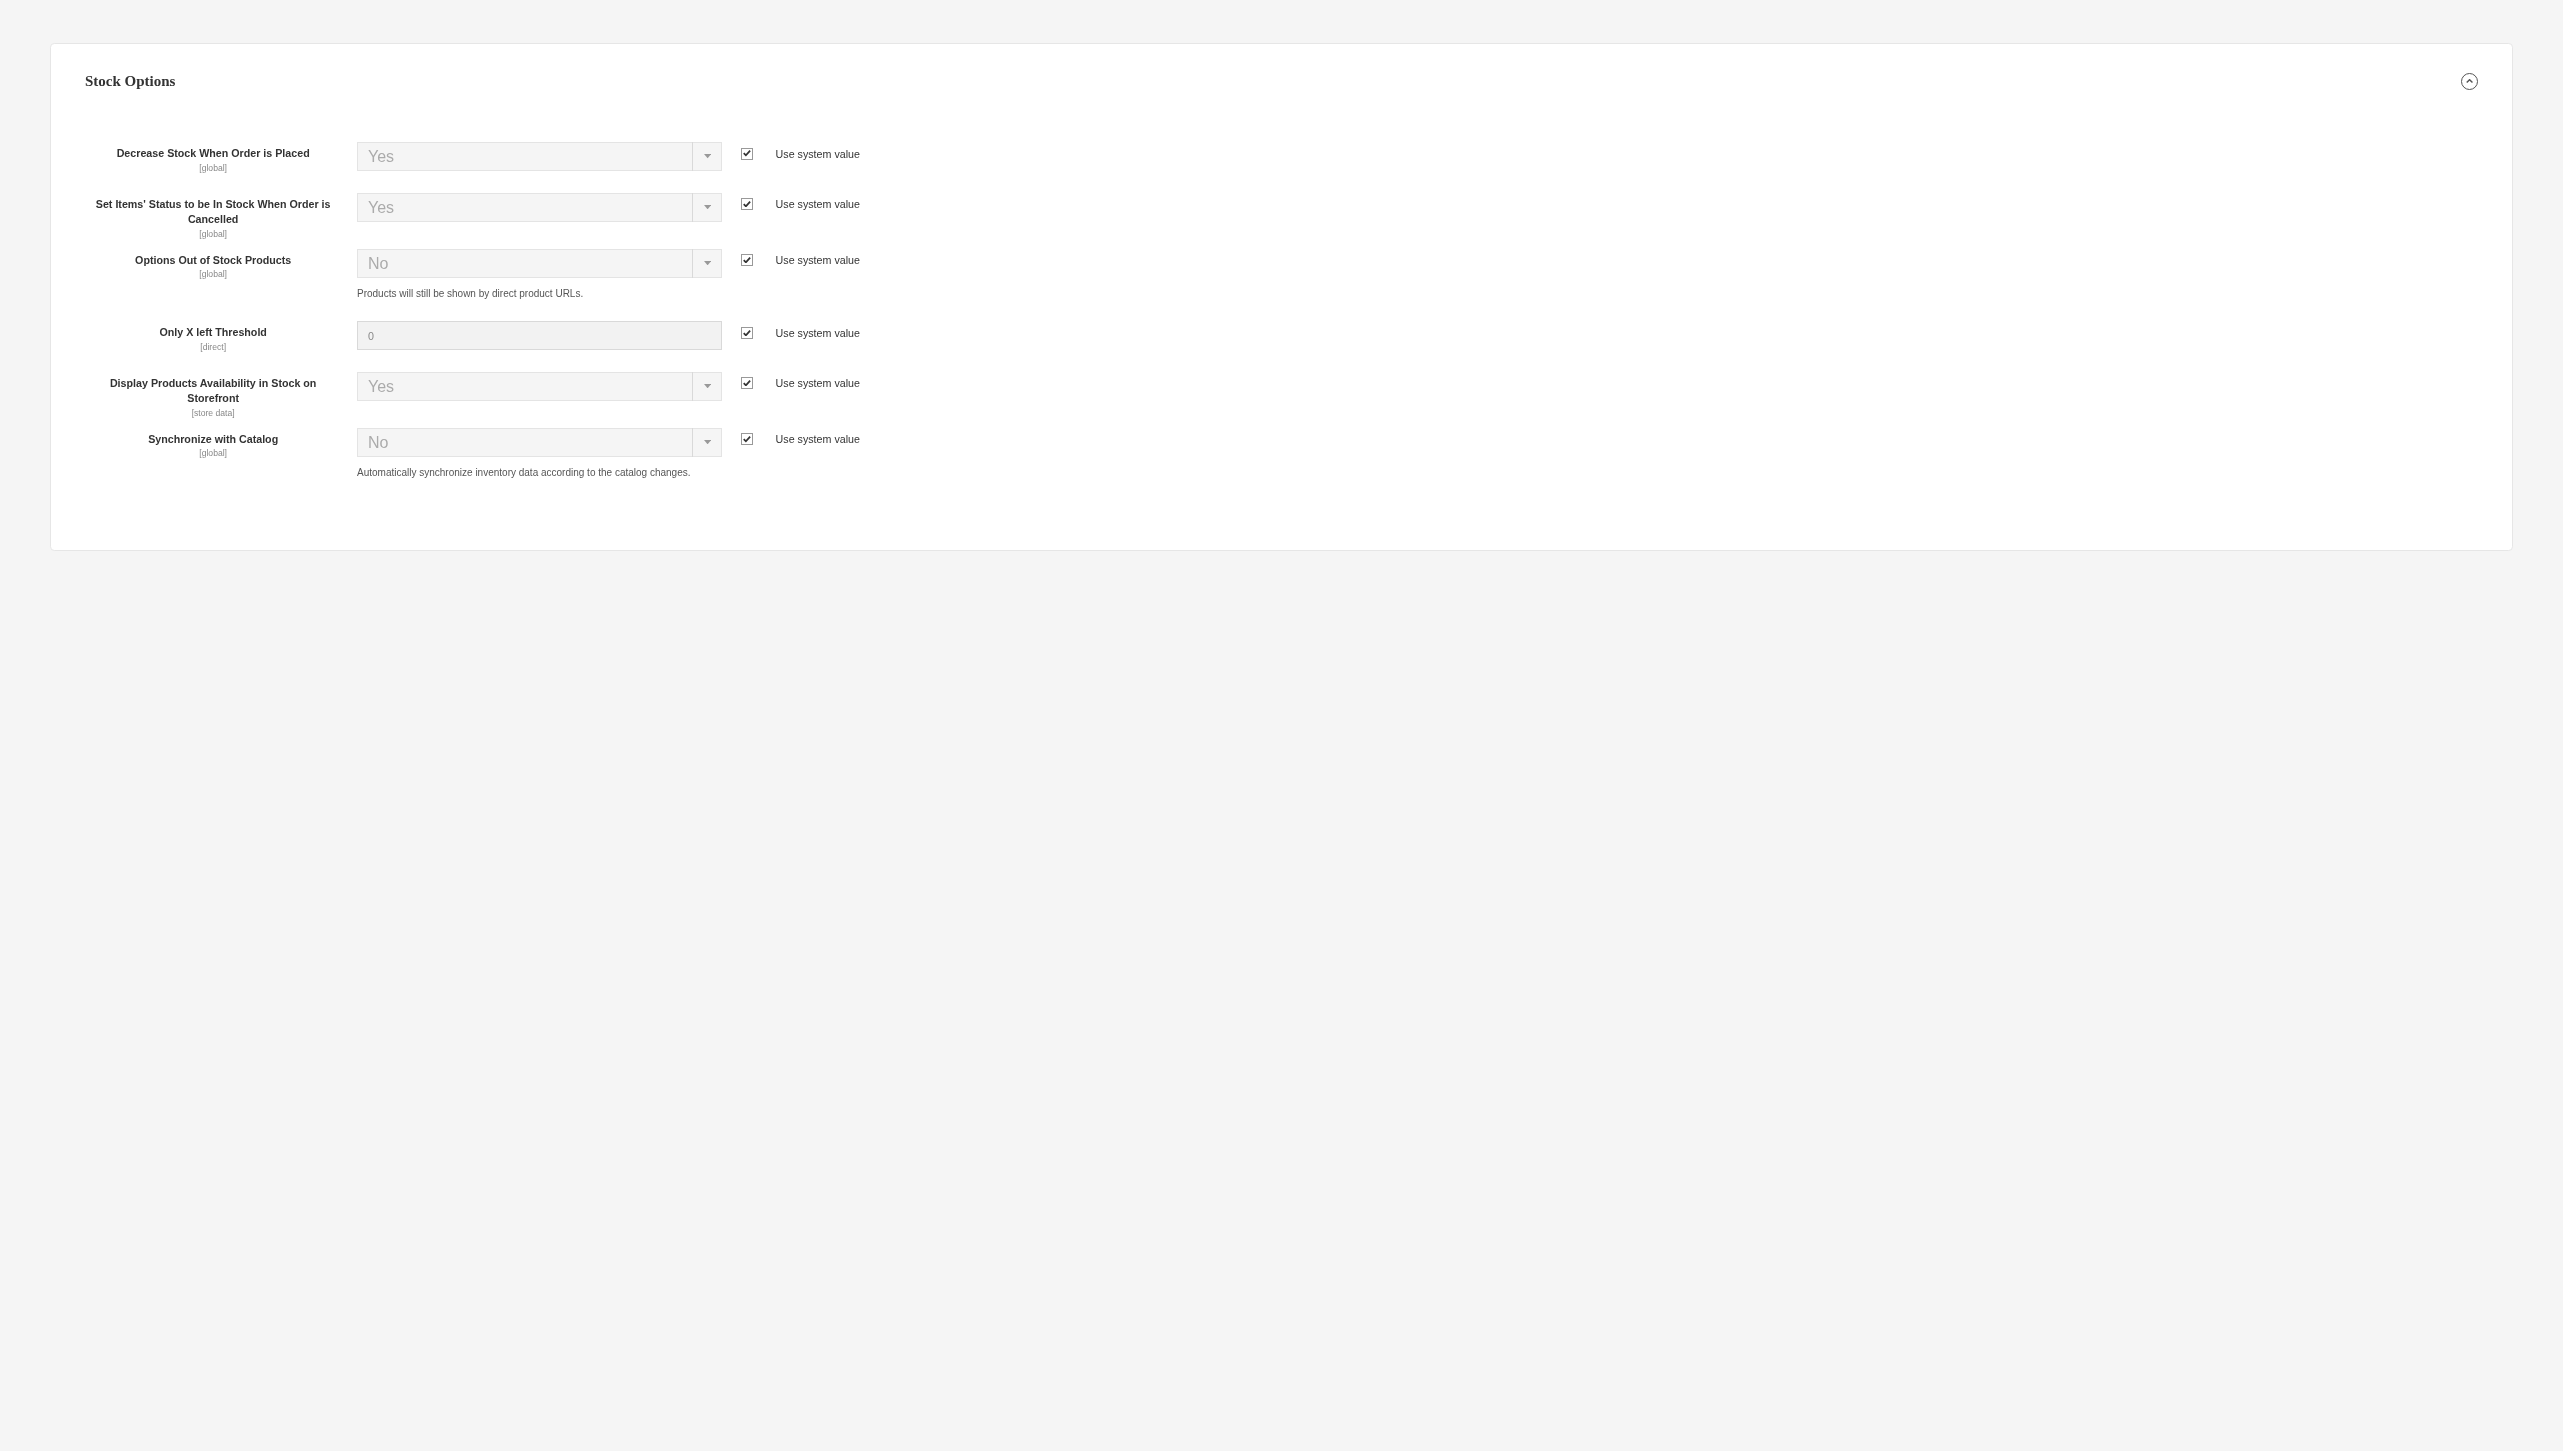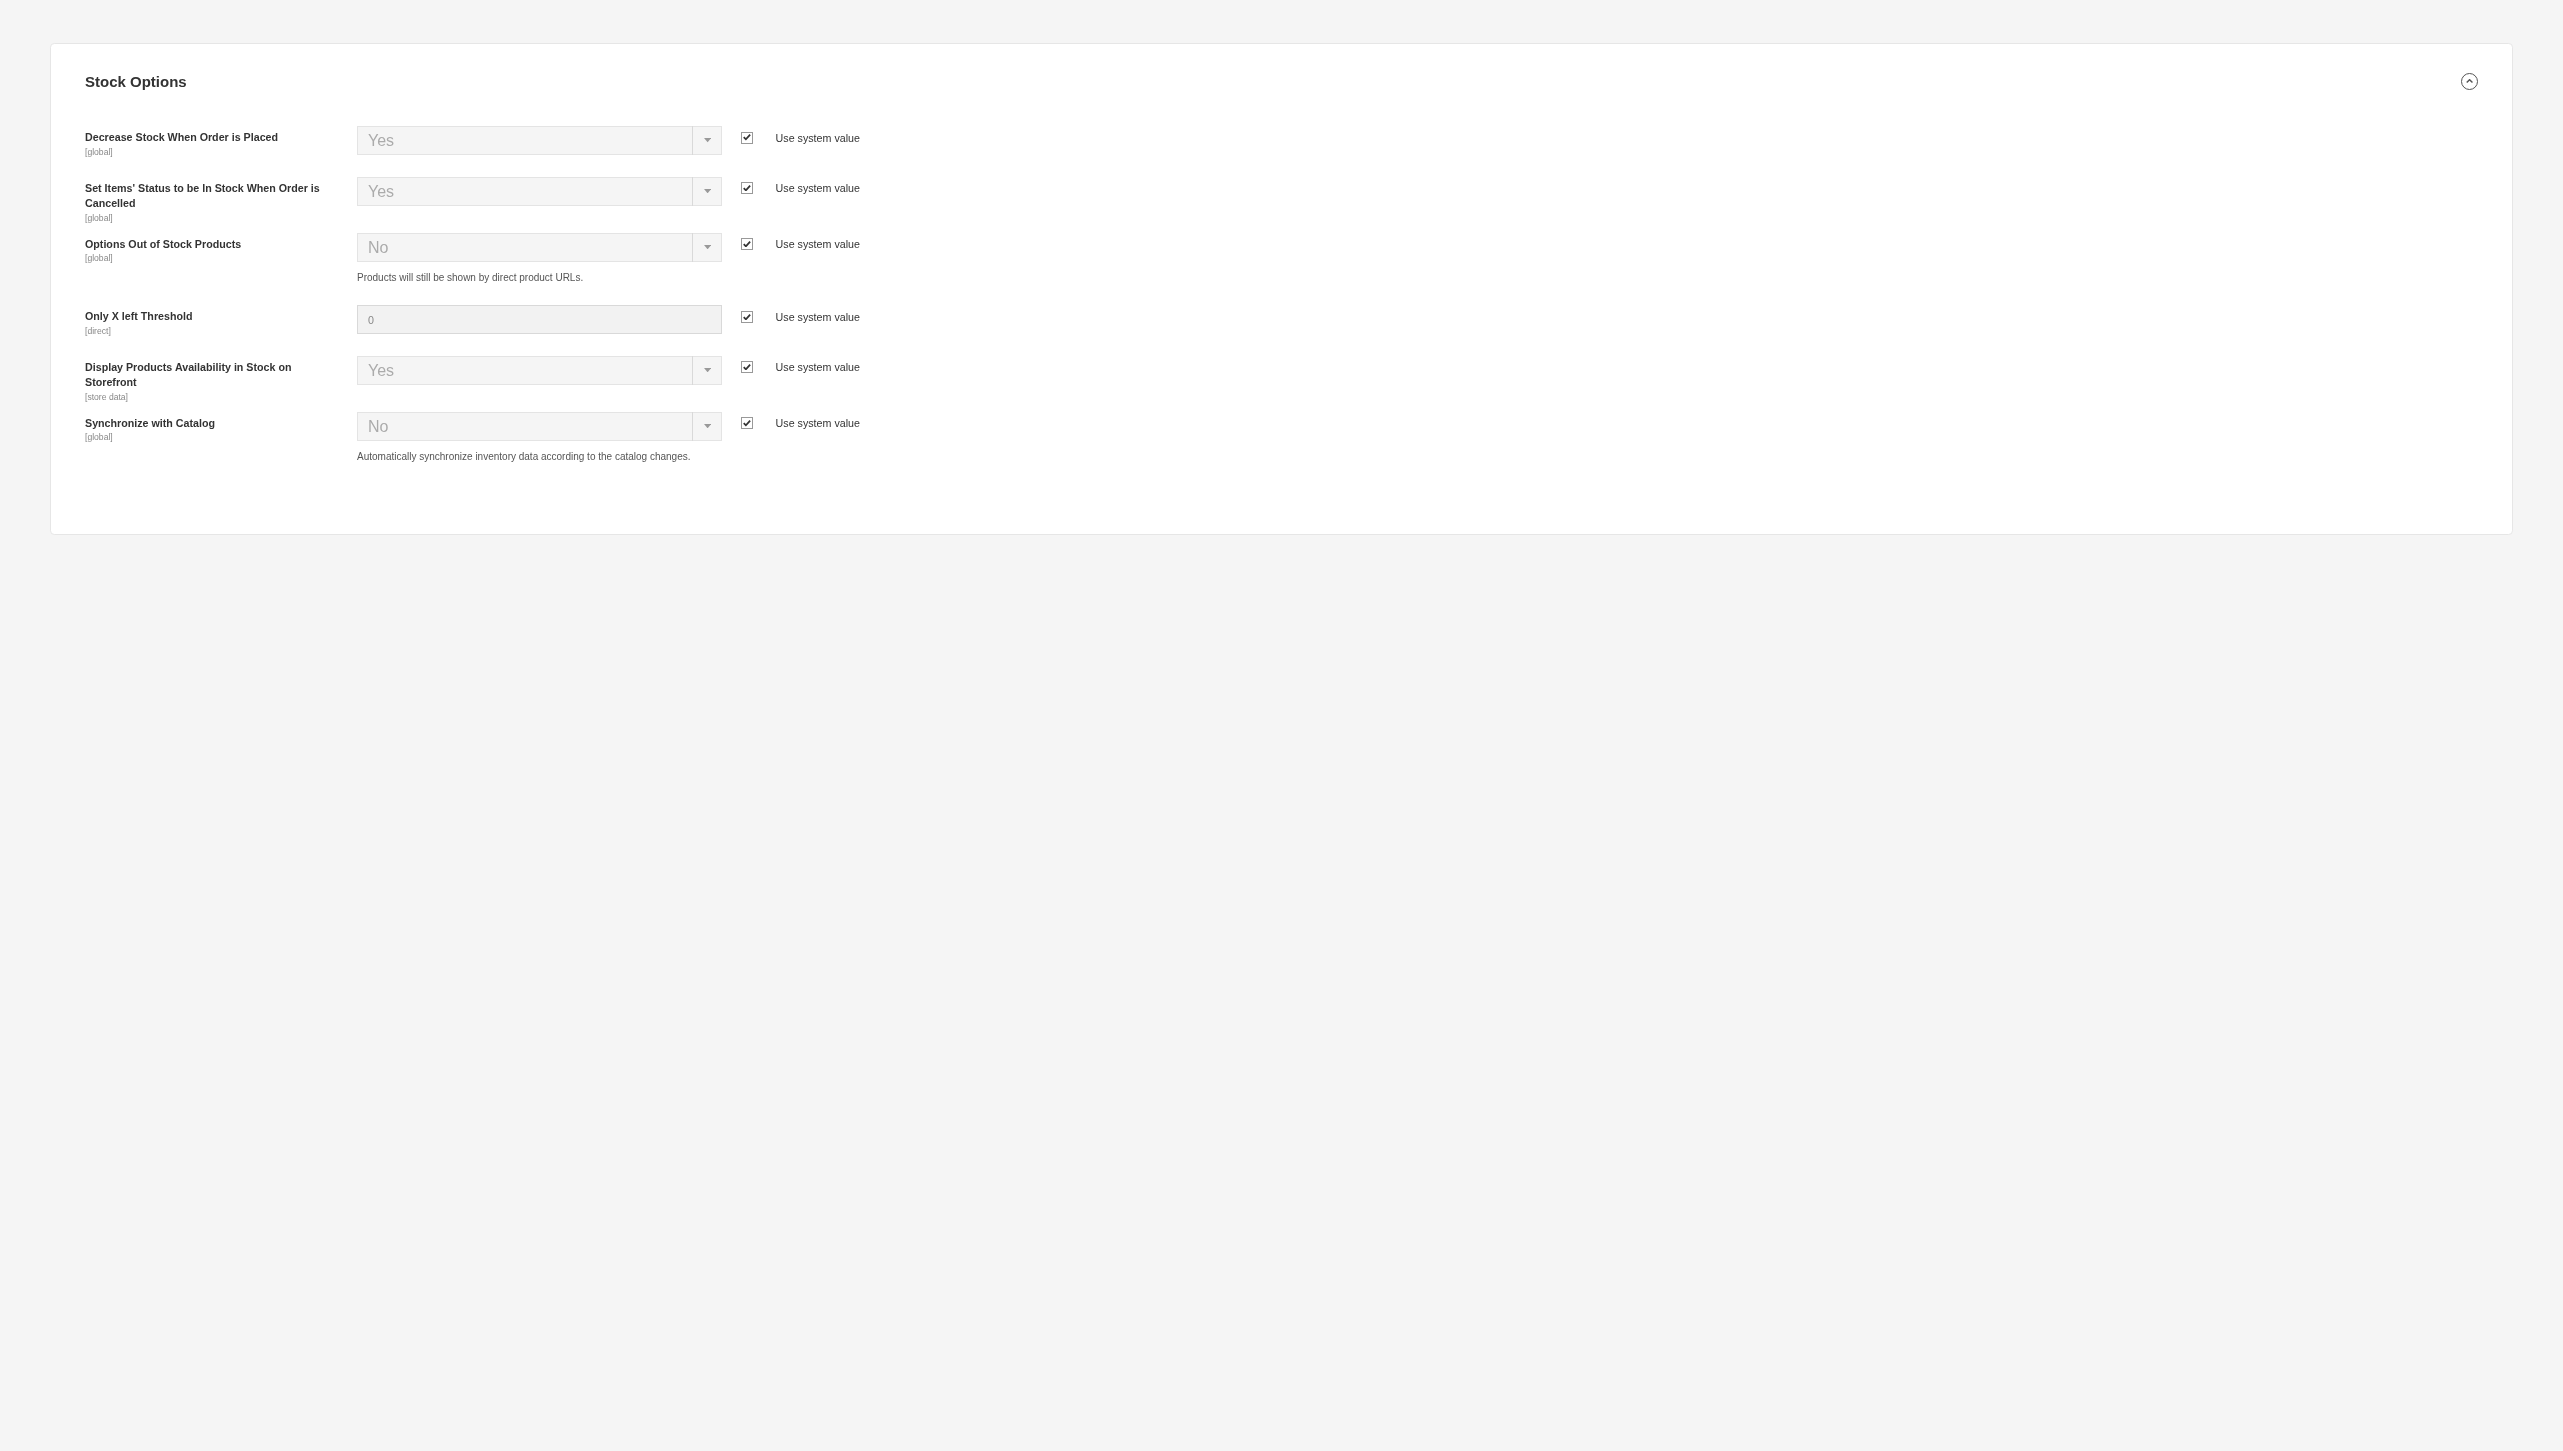--- a/index.html
+++ b/index.html
@@ -12,21 +12,22 @@
   .panel {
     background: #fff;
     border: 0.7px solid #e6e6e6;
     border-radius: 4.3px;
     padding: 29px 34px 50px 34px;
   }
   .panel-header {
     display: flex;
     justify-content: space-between;
     align-items: flex-end;
-    margin-bottom: 36px;
+    margin-bottom: 52px;
+    font-family: Liberation Serif, serif;
   }
   .panel-title {
     font-size: 15px;
     font-weight: 600;
     color: #333;
   }
   .collapse-btn {
     width: 17px;
     height: 17px;
     border: 1.1px solid #555;
@@ -46,21 +47,21 @@
   }
   .field-row {
     display: flex;
     align-items: flex-start;
     margin-bottom: 20px;
   }
   .field-row.tight { margin-bottom: 10px; }
   .label-col {
     width: 272px;
     flex: 0 0 272px;
-    text-align: left;
+    text-align: center;
     padding-right: 15.7px;
     padding-top: 4.3px;
   }
   .label-text {
     font-size: 10.7px;
     font-weight: 600;
     color: #333;
     line-height: 1.45;
   }
   .scope-text {

